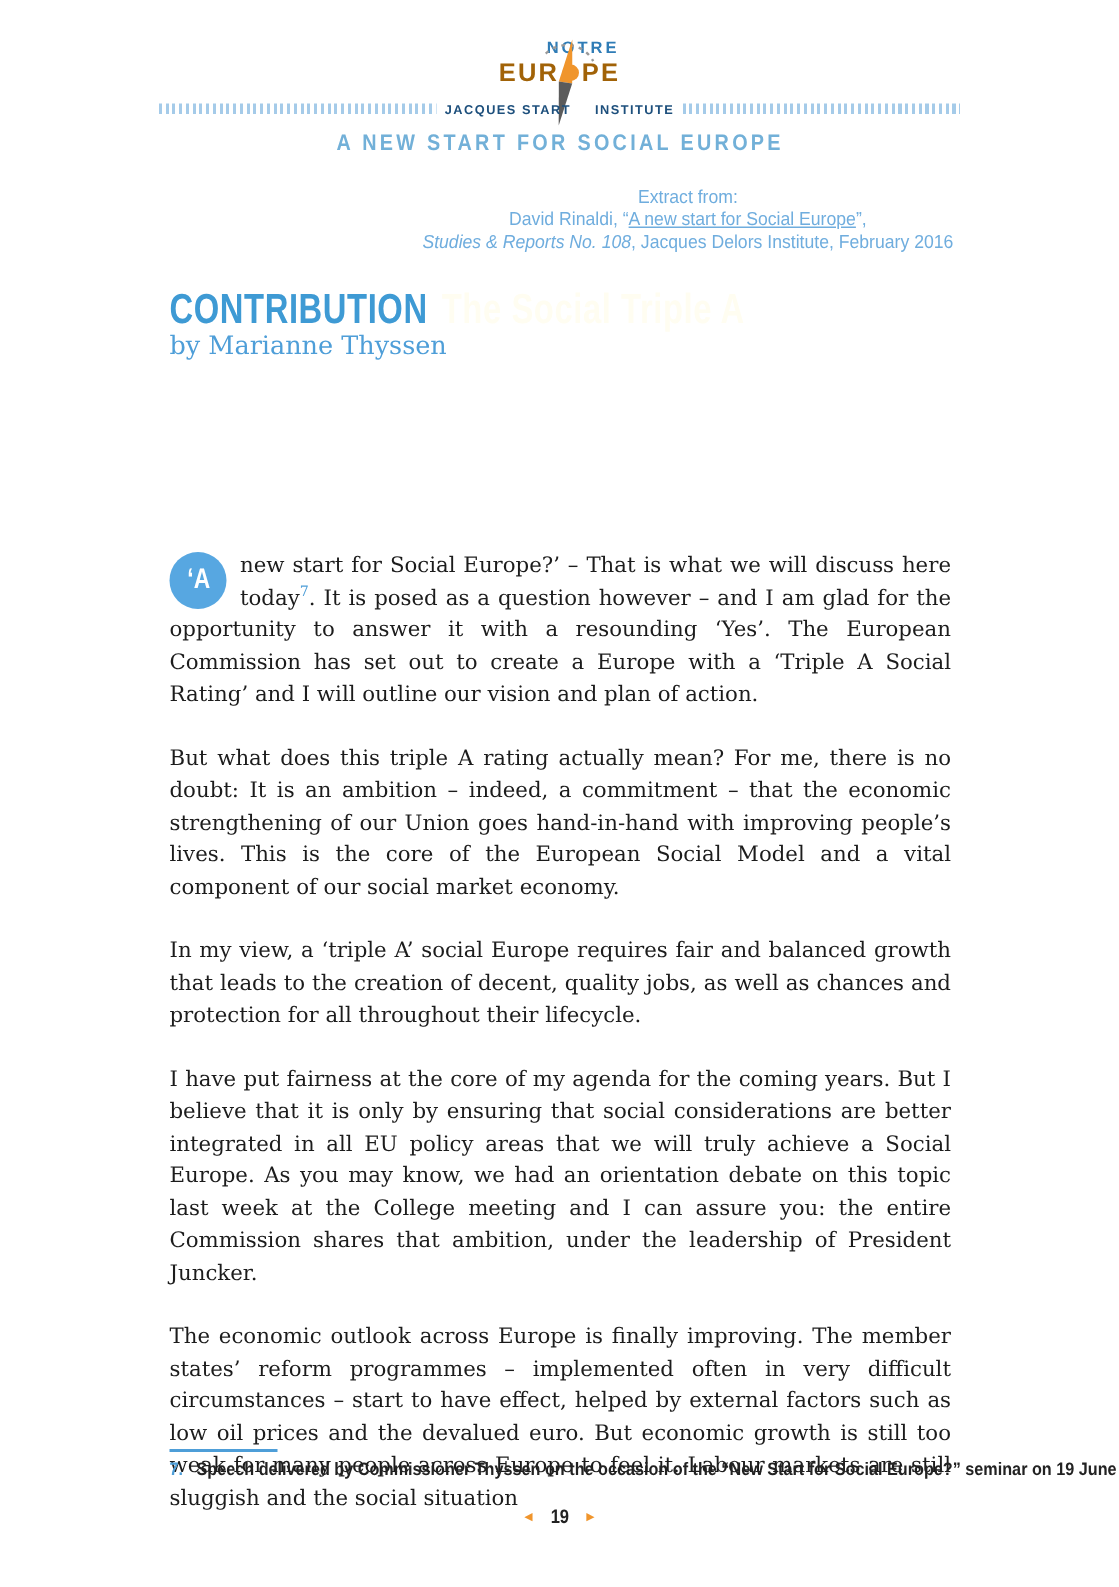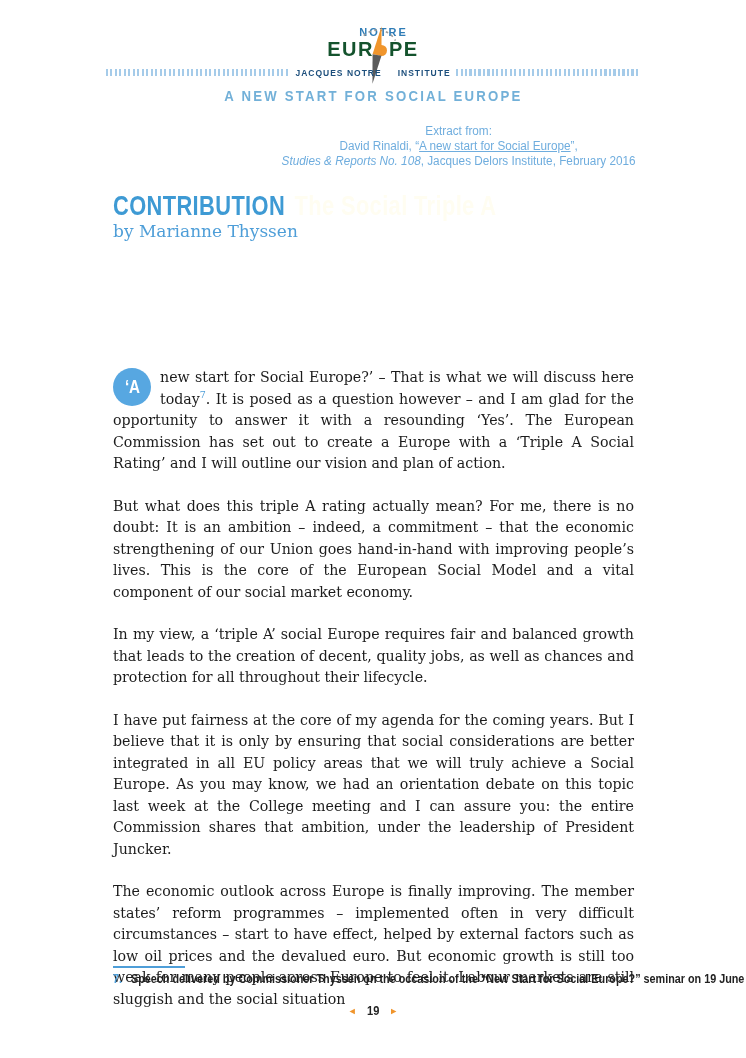--- a/index.html
+++ b/index.html
@@ -8,21 +8,21 @@
     font-family:"Liberation Sans", sans-serif; overflow:hidden;
   }
   
   .logo { position:absolute; top:26px; left:0; right:0; text-align:center; }
   .logo-inner { display:inline-block; text-align:left; }
   .logo-notre {
     display:block; font-size:11px; font-weight:bold; color:#2f7cb6;
     letter-spacing:2px; margin-left:32px; line-height:12px;
   }
   .logo-europe {
-    display:block; font-size:20px; font-weight:bold; color:#14532d;
+    display:block; font-size:17px; font-weight:bold; color:#a16207;
     letter-spacing:1.5px; line-height:22px;
   }
   .logo-dot {
     display:inline-block; width:11px; height:11px; border-radius:50%;
     background:#f0952c; margin:0 2px; vertical-align:baseline;
   }
   .needle-wrap { position:absolute; left:347px; top:22px; width:60px; height:66px; pointer-events:none; }
   
   .rule-row {
     position:absolute; top:68px; left:106px; width:534px; height:9px;
@@ -119,21 +119,21 @@
         <path d="M14,16 A20,20 0 0 1 46,16" fill="none" stroke="#9a9a9a" stroke-width="1.6" stroke-dasharray="2.5 3.4"></path>
         <polygon points="30,4 25.5,33 34.5,33" fill="#f0952c"></polygon>
         <polygon points="25.5,33 34.5,33 30,62" fill="#5b5b5b"></polygon>
       </g>
     </svg>
   </div>
 
   <div class="rule-row">
     <div class="dots"></div>
     <div class="institute">
-      <span>JACQUES NOTRE</span><span class="institute-gap"></span><span>INSTITUTE</span>
+      <span>JACQUES START</span><span class="institute-gap"></span><span>INSTITUTE</span>
     </div>
     <div class="dots"></div>
   </div>
 
   <div class="doc-title">
     <span>A NEW START FOR SOCIAL EUROPE</span>
   </div>
 
   <div class="extract">
     <div class="extract-inner">

